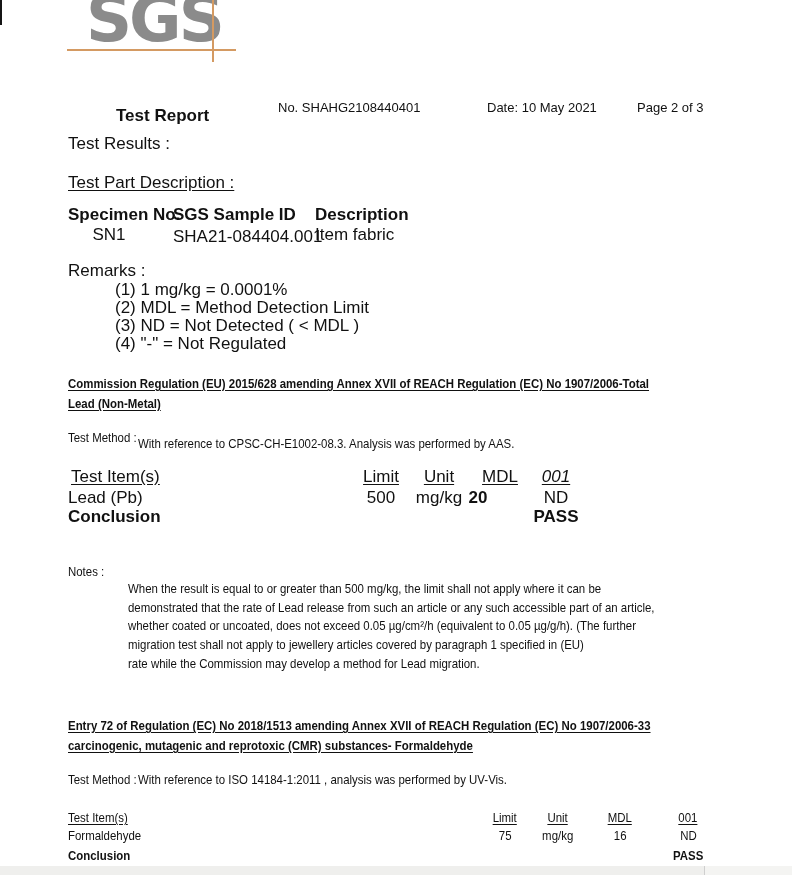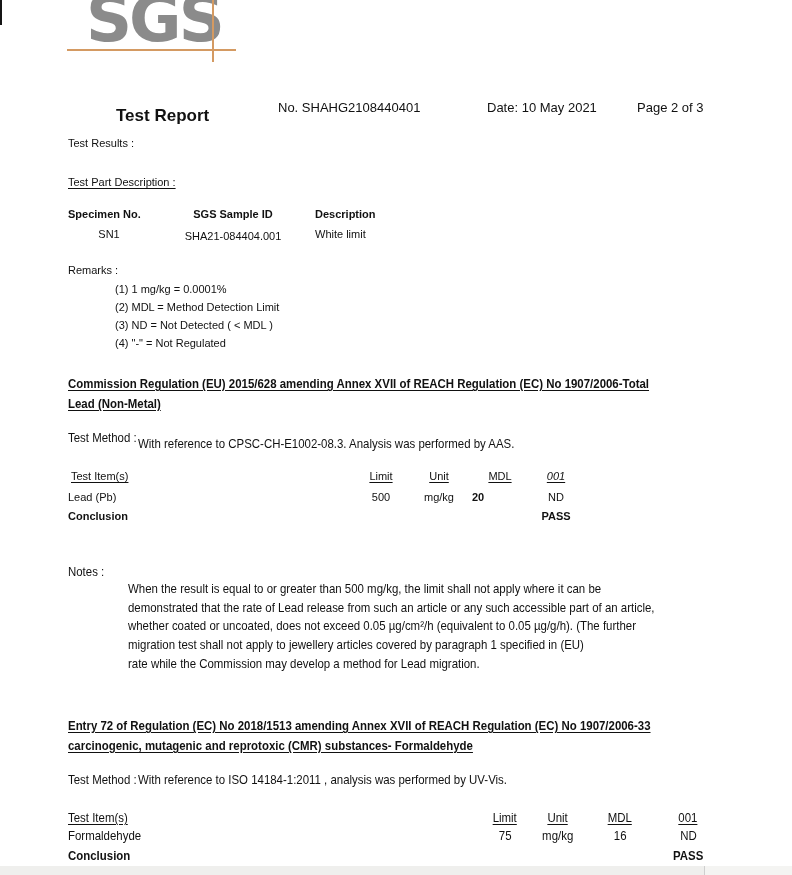--- a/index.html
+++ b/index.html
@@ -4,21 +4,21 @@
 <style>
   html,body{margin:0;padding:0;background:#fff;}
   .page{
     position:relative;width:792px;height:875px;background:#ffffff;
     font-family:"Liberation Sans", sans-serif;color:#111;overflow:hidden;
   }
   .abs{position:absolute;white-space:nowrap;}
   .b{font-weight:bold;}
   .u{text-decoration:underline;text-underline-offset:2px;}
   .i{font-style:italic;}
-  .t12{font-size:11px;line-height:17px;}
+  .t12{font-size:17px;line-height:17px;}
   .t13{font-size:13px;line-height:17px;}
   .t17{font-size:17px;line-height:19px;}
   
   .nx{display:inline-block;transform:scaleX(0.88);transform-origin:0 50%;white-space:nowrap;}
   .nxc{display:inline-block;transform:scaleX(0.88);transform-origin:50% 50%;white-space:nowrap;}
   .ctr{text-align:center;}
   
   .logo-text{
     position:absolute;left:86px;top:-13px;font-size:64px;line-height:1;
     font-family:"DejaVu Sans", sans-serif;font-weight:bold;color:#8b8b8b;letter-spacing:-3px;
@@ -53,21 +53,21 @@
   <div class="abs t12" style="left:68px;top:135px;">Test Results :</div>
 
   <div class="abs t12 u" style="left:68px;top:174px;">Test Part Description :</div>
 
   <div class="abs t12 b" style="left:68px;top:206px;">Specimen No.</div>
   <div class="abs t12 b ctr" style="left:173px;top:206px;width:120px;">SGS Sample ID</div>
   <div class="abs t12 b" style="left:315px;top:206px;">Description</div>
 
   <div class="abs t12 ctr" style="left:68px;top:226px;width:82px;">SN1</div>
   <div class="abs t12 ctr" style="left:173px;top:228px;width:120px;">SHA21-084404.001</div>
-  <div class="abs t12" style="left:315px;top:226px;">White limit</div>
+  <div class="abs t12" style="left:315px;top:226px;">Item fabric</div>
 
   <div class="abs t12" style="left:68px;top:262px;">Remarks :</div>
   <div class="abs t12" style="left:115px;top:281px;">(1) 1 mg/kg = 0.0001%</div>
   <div class="abs t12" style="left:115px;top:299px;">(2) MDL = Method Detection Limit</div>
   <div class="abs t12" style="left:115px;top:317px;">(3) ND = Not Detected ( &lt; MDL )</div>
   <div class="abs t12" style="left:115px;top:335px;">(4) "-" = Not Regulated</div>
 
   <div class="abs t13 b" style="left:68px;top:375px;"><span class="nx u">Commission Regulation (EU) 2015/628 amending Annex XVII of REACH Regulation (EC) No 1907/2006-Total</span></div>
   <div class="abs t13 b" style="left:68px;top:395px;"><span class="nx u">Lead (Non-Metal)</span></div>
 

